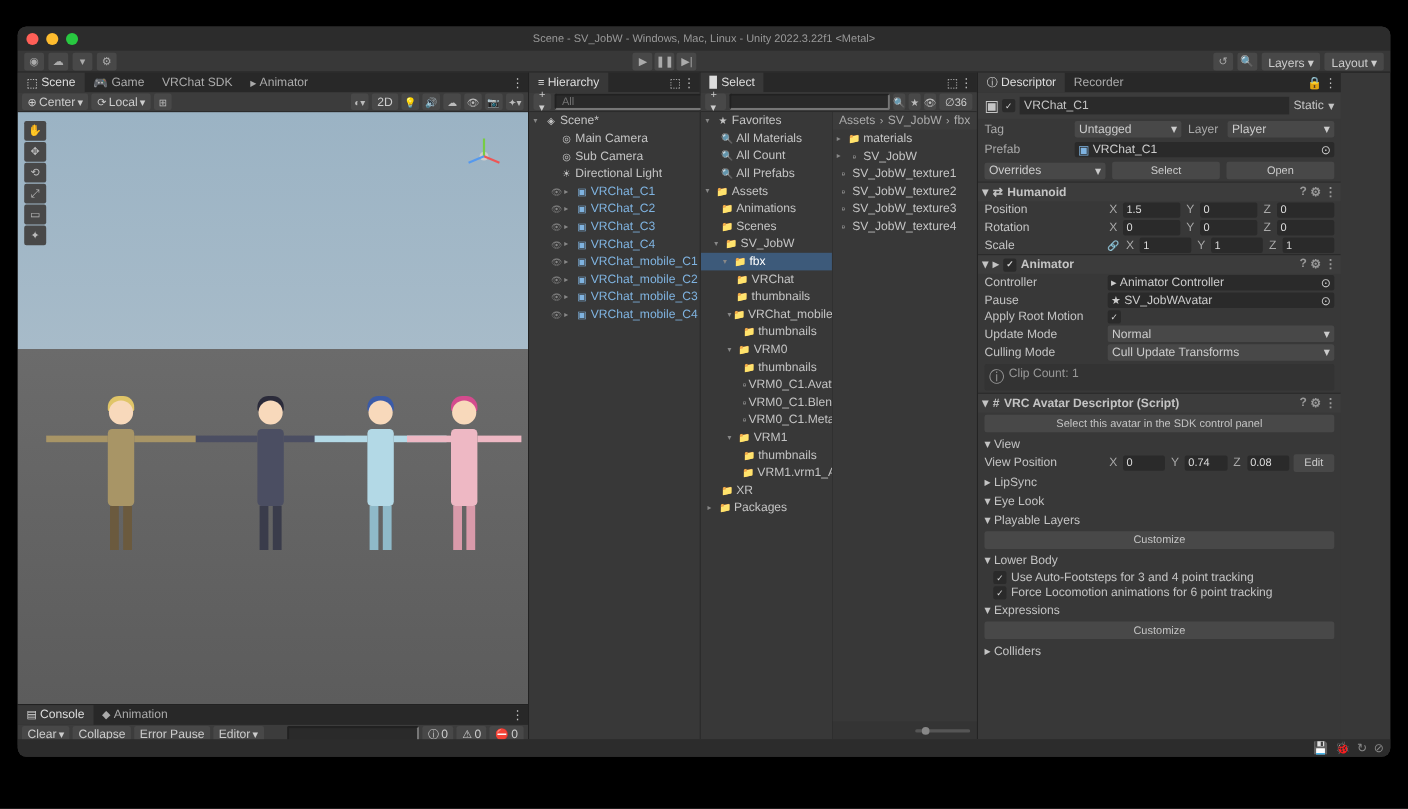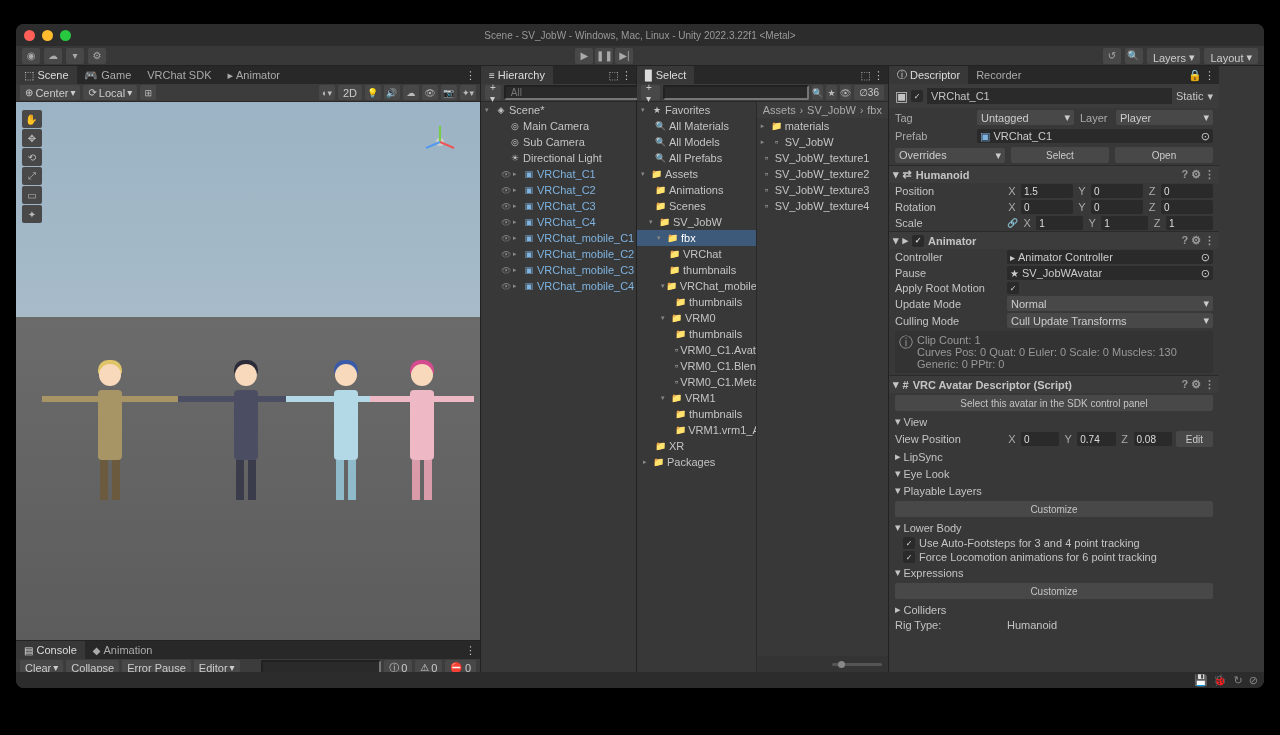--- a/index.html
+++ b/index.html
@@ -335,21 +335,21 @@
               <span class="fold">▾</span>
               <span class="ico">★</span>
               <span>Favorites</span>
             </div>
           <div class="tree-item" style="padding-left:18px">
               <span class="ico">🔍</span>
               <span>All Materials</span>
             </div>
           <div class="tree-item" style="padding-left:18px">
               <span class="ico">🔍</span>
-              <span>All Models</span>
+              <span>All Count</span>
             </div>
           <div class="tree-item" style="padding-left:18px">
               <span class="ico">🔍</span>
               <span>All Prefabs</span>
             </div>
           <div class="tree-item">
               <span class="fold">▾</span>
               <span class="ico">📁</span>
               <span>Assets</span>
             </div>
@@ -592,21 +592,20 @@
             <span class="field-label">Culling Mode</span>
             <div class="drop">
               <span>Cull Update Transforms</span>
               <span style="margin-left:auto">▾</span>
             </div>
           </div>
         <div class="info-box">
           <span style="font-size:14px">ⓘ</span>
           <div>
               <div>Clip Count: 1</div>
-              <div>Curves Pos: 0 Quat: 0 Euler: 0 Scale: 0 Muscles: 130 Generic: 0 PPtr: 0</div>
             </div>
         </div>
 
         <div class="comp-header">
           <span>▾</span>
             <span>#</span>
             <span>VRC Avatar Descriptor (Script)</span>
           <div class="sp">
               <span>?</span>
               <span>⚙</span>
@@ -655,24 +654,20 @@
           </div>
         <div class="section-label">
             <span>▾</span>
             <span>Expressions</span>
           </div>
         <div class="full-btn">Customize</div>
         <div class="section-label">
             <span>▸</span>
             <span>Colliders</span>
           </div>
-        <div class="field-row">
-            <span class="field-label">Rig Type:</span>
-            <span>Humanoid</span>
-          </div>
 
       </div>
     </div>
   </div>
 
   <div class="footer">
     <span>💾</span>
     <span>🐞</span>
     <span>↻</span>
     <span>⊘</span>

